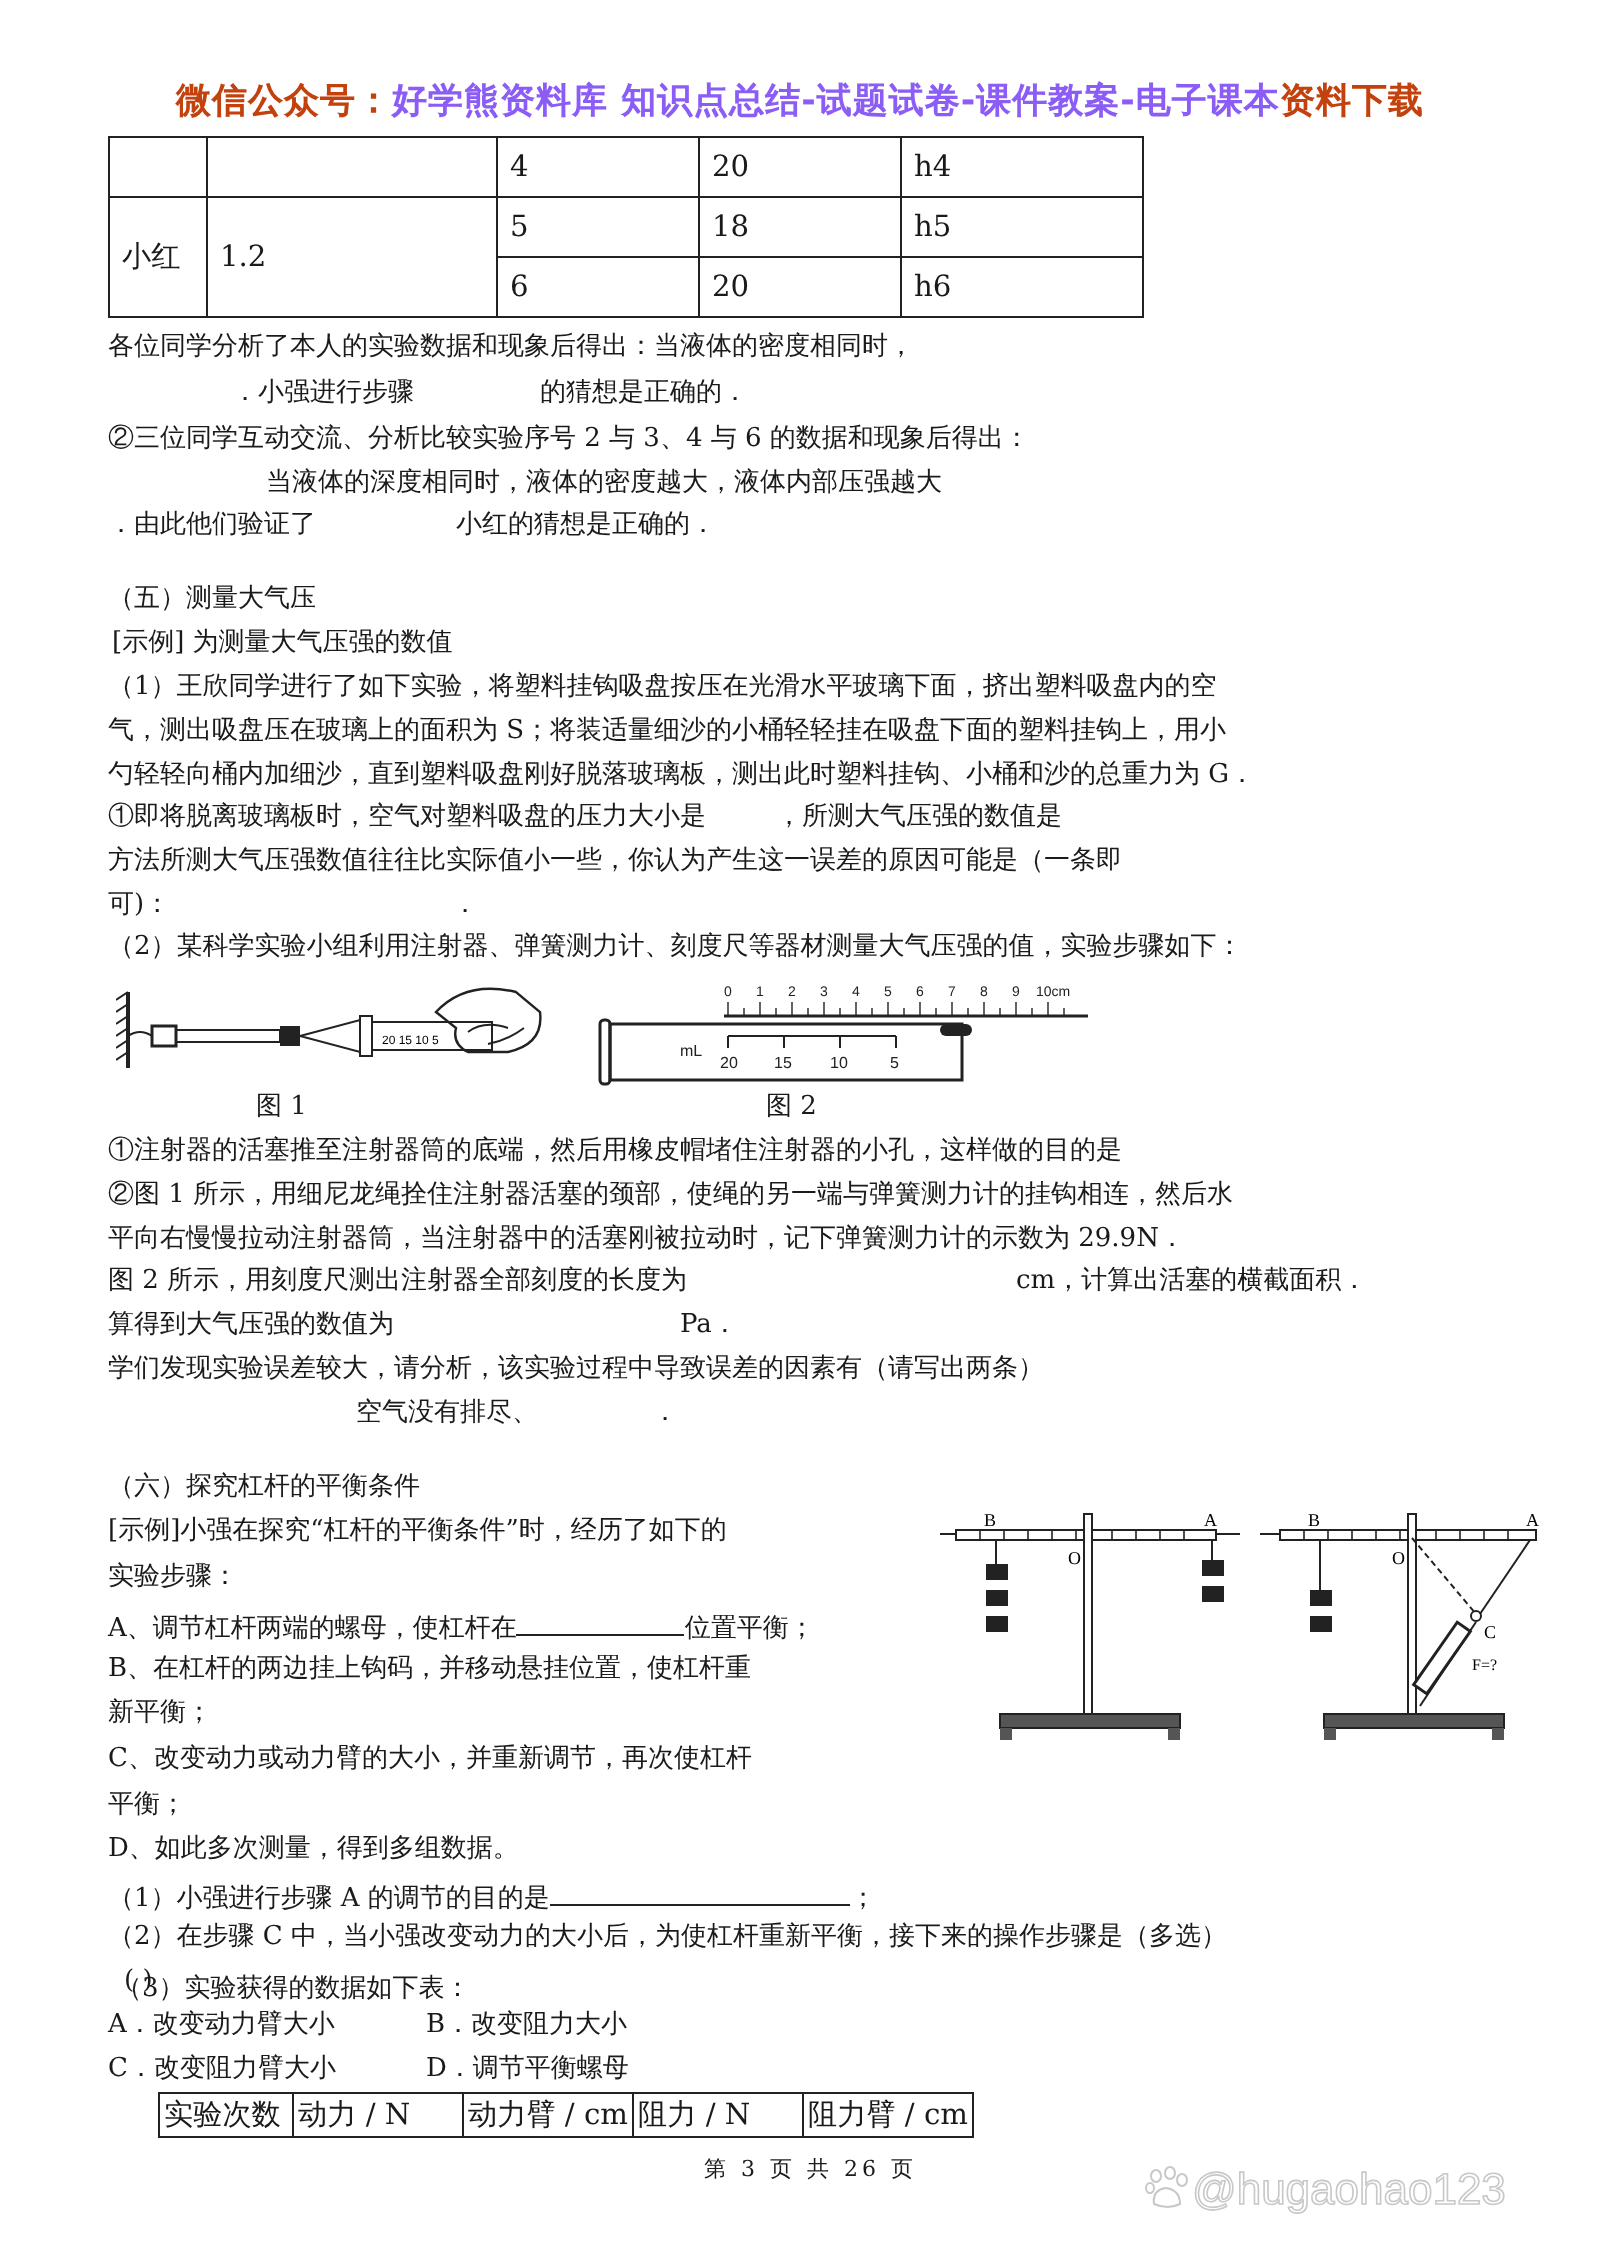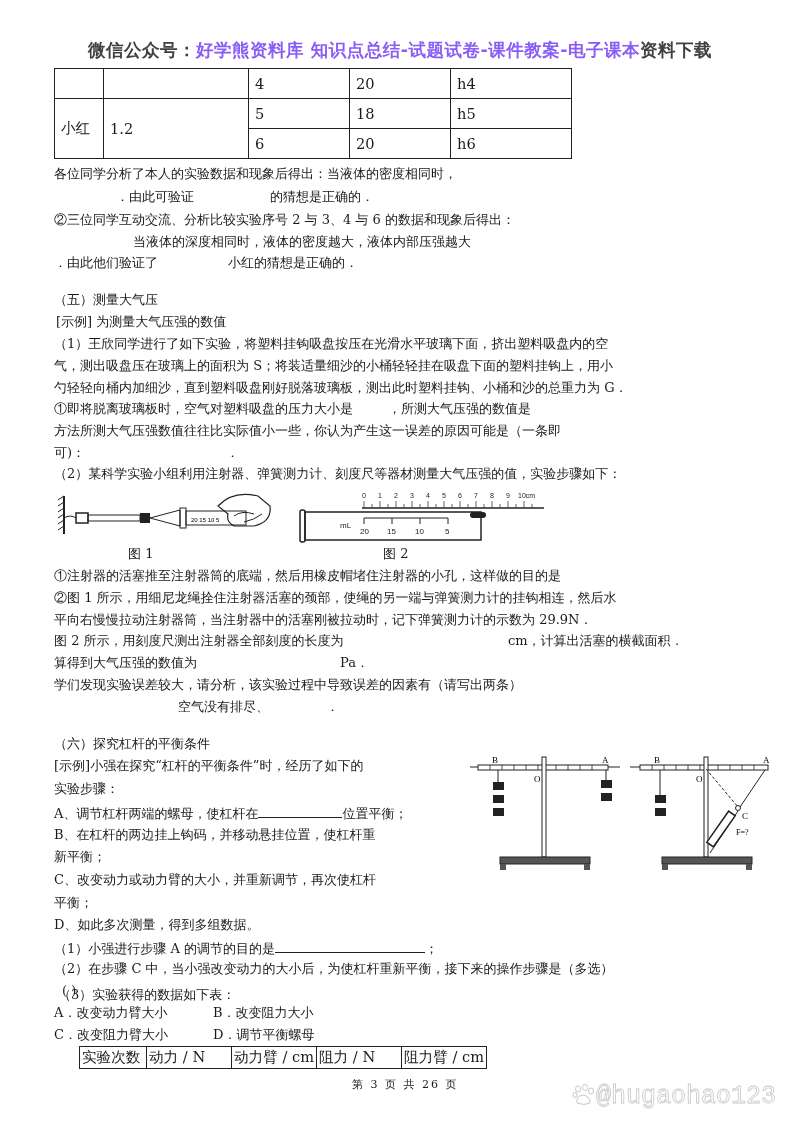--- a/index.html
+++ b/index.html
@@ -1,31 +1,31 @@
 <!DOCTYPE html>
 <html><head>
   <meta charset="utf-8">
   <style>
     html, body { margin: 0; padding: 0; background: #ffffff; }
     body { width: 800px; height: 1131px; position: relative; overflow: hidden;
            font-family: "DejaVu Serif", "Liberation Serif", serif; color: #1a1a1a; }
     .banner { position: absolute; top: 38px; left: 0; width: 800px; text-align: center;
               font-family: "DejaVu Sans", sans-serif; font-weight: bold; font-size: 17.5px; letter-spacing: 0.5px; }
-    .banner .blk { color: #404040; }
+    .banner .blk { color: #c2410c; }
     .banner .red { color: #8b5cf6; }
     .abs { position: absolute; white-space: nowrap; font-size: 13px; line-height: 21px; }
     table.t1 { position: absolute; left: 54px; top: 68px; border-collapse: collapse; font-size: 14.6px; }
     table.t1 td { border: 1px solid #222; height: 29px; padding: 0 6px; vertical-align: middle; }
     table.t2 { position: absolute; left: 79px; top: 1046px; border-collapse: collapse; font-size: 14.6px; }
     table.t2 td { border: 1.5px solid #222; height: 21px; padding: 0 2px; }
     .blank-u { display: inline-block; border-bottom: 1px solid #222; height: 16px; vertical-align: baseline; }
     .fig { position: absolute; }
     .footer { position: absolute; top: 1077px; left: 352px; font-size: 11px; letter-spacing: 2px; }
-    .wm { position: absolute; top: 1082px; left: 572px; font-family: Liberation Mono, monospace;
-          font-size: 25px; color: transparent; text-align: right; -webkit-text-stroke: 0.8px #c8c8c8; }
+    .wm { position: absolute; top: 1082px; left: 572px; font-family: Liberation Sans, sans-serif;
+          font-size: 22px; color: transparent; text-align: right; -webkit-text-stroke: 0.8px #c8c8c8; }
     .wm .paw { display:inline-block; width: 24px; height: 22px; vertical-align: -3px; }
   </style>
 </head>
 <body>
 
 <div class="banner">
   <span class="blk">微信公众号：</span><span class="red">好学熊资料库  知识点总结-试题试卷-课件教案-电子课本</span><span class="blk">资料下载</span>
 </div>
 
 <table class="t1">
@@ -46,21 +46,21 @@
   </tr>
   <tr>
     <td>6</td>
     <td>20</td>
     <td>h6</td>
   </tr>
 </tbody>
   </table>
 
 <div class="abs" style="top:163px;left:54px">各位同学分析了本人的实验数据和现象后得出：当液体的密度相同时，</div>
-<div class="abs" style="top:186px;left:116px">．由此可验证</div>
+<div class="abs" style="top:186px;left:116px">．小强进行步骤</div>
 <div class="abs" style="top:186px;left:270px">的猜想是正确的．</div>
 <div class="abs" style="top:209px;left:54px">②三位同学互动交流、分析比较实验序号 2 与 3、4 与 6 的数据和现象后得出：</div>
 <div class="abs" style="top:231px;left:133px">当液体的深度相同时，液体的密度越大，液体内部压强越大</div>
 <div class="abs" style="top:252px;left:54px">．由此他们验证了</div>
 <div class="abs" style="top:252px;left:228px">小红的猜想是正确的．</div>
 
 <div class="abs" style="top:289px;left:54px">（五）测量大气压</div>
 <div class="abs" style="top:311px;left:56px">[示例] 为测量大气压强的数值</div>
 <div class="abs" style="top:333px;left:54px">（1）王欣同学进行了如下实验，将塑料挂钩吸盘按压在光滑水平玻璃下面，挤出塑料吸盘内的空</div>
 <div class="abs" style="top:355px;left:54px">气，测出吸盘压在玻璃上的面积为 S；将装适量细沙的小桶轻轻挂在吸盘下面的塑料挂钩上，用小</div>

